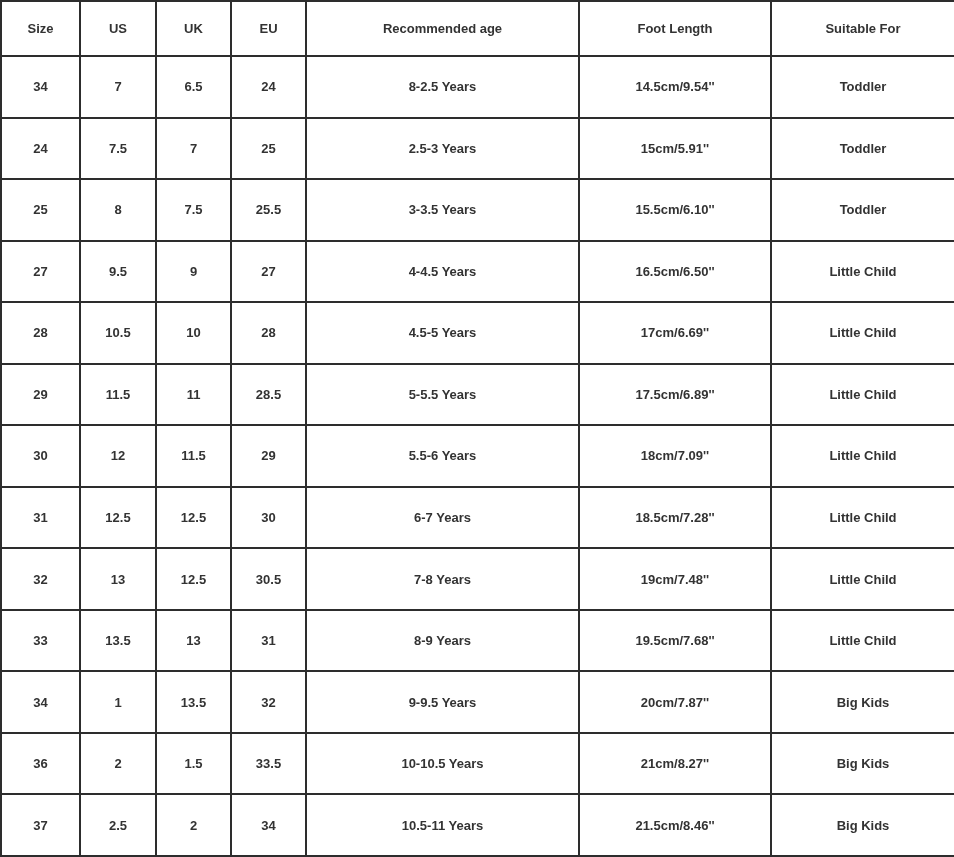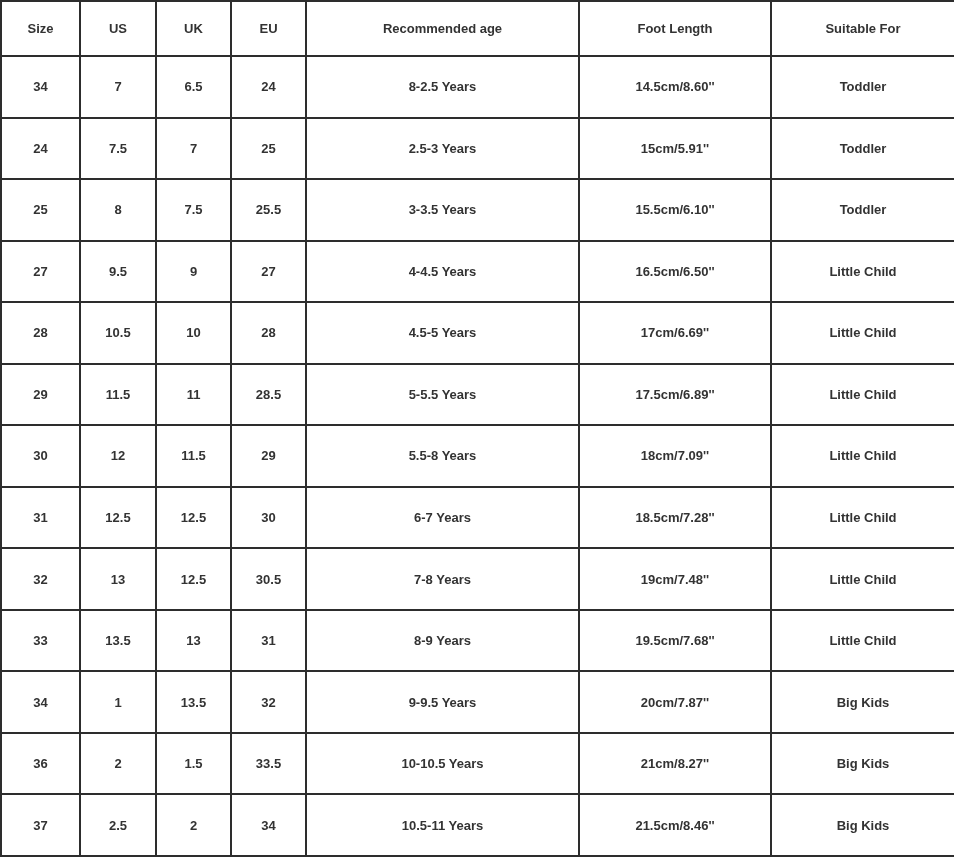--- a/index.html
+++ b/index.html
@@ -64,21 +64,21 @@
         <th>Suitable For</th>
       </tr>
     </thead>
     <tbody>
         <tr>
           <td>34</td>
           <td>7</td>
           <td>6.5</td>
           <td>24</td>
           <td>8-2.5 Years</td>
-          <td>14.5cm/8.60''</td>
+          <td>14.5cm/9.54''</td>
           <td>Toddler</td>
         </tr>
         <tr>
           <td>24</td>
           <td>7.5</td>
           <td>7</td>
           <td>25</td>
           <td>2.5-3 Years</td>
           <td>15cm/5.91''</td>
           <td>Toddler</td>
@@ -117,21 +117,21 @@
           <td>28.5</td>
           <td>5-5.5 Years</td>
           <td>17.5cm/6.89''</td>
           <td>Little Child</td>
         </tr>
         <tr>
           <td>30</td>
           <td>12</td>
           <td>11.5</td>
           <td>29</td>
-          <td>5.5-8 Years</td>
+          <td>5.5-6 Years</td>
           <td>18cm/7.09''</td>
           <td>Little Child</td>
         </tr>
         <tr>
           <td>31</td>
           <td>12.5</td>
           <td>12.5</td>
           <td>30</td>
           <td>6-7 Years</td>
           <td>18.5cm/7.28''</td>

